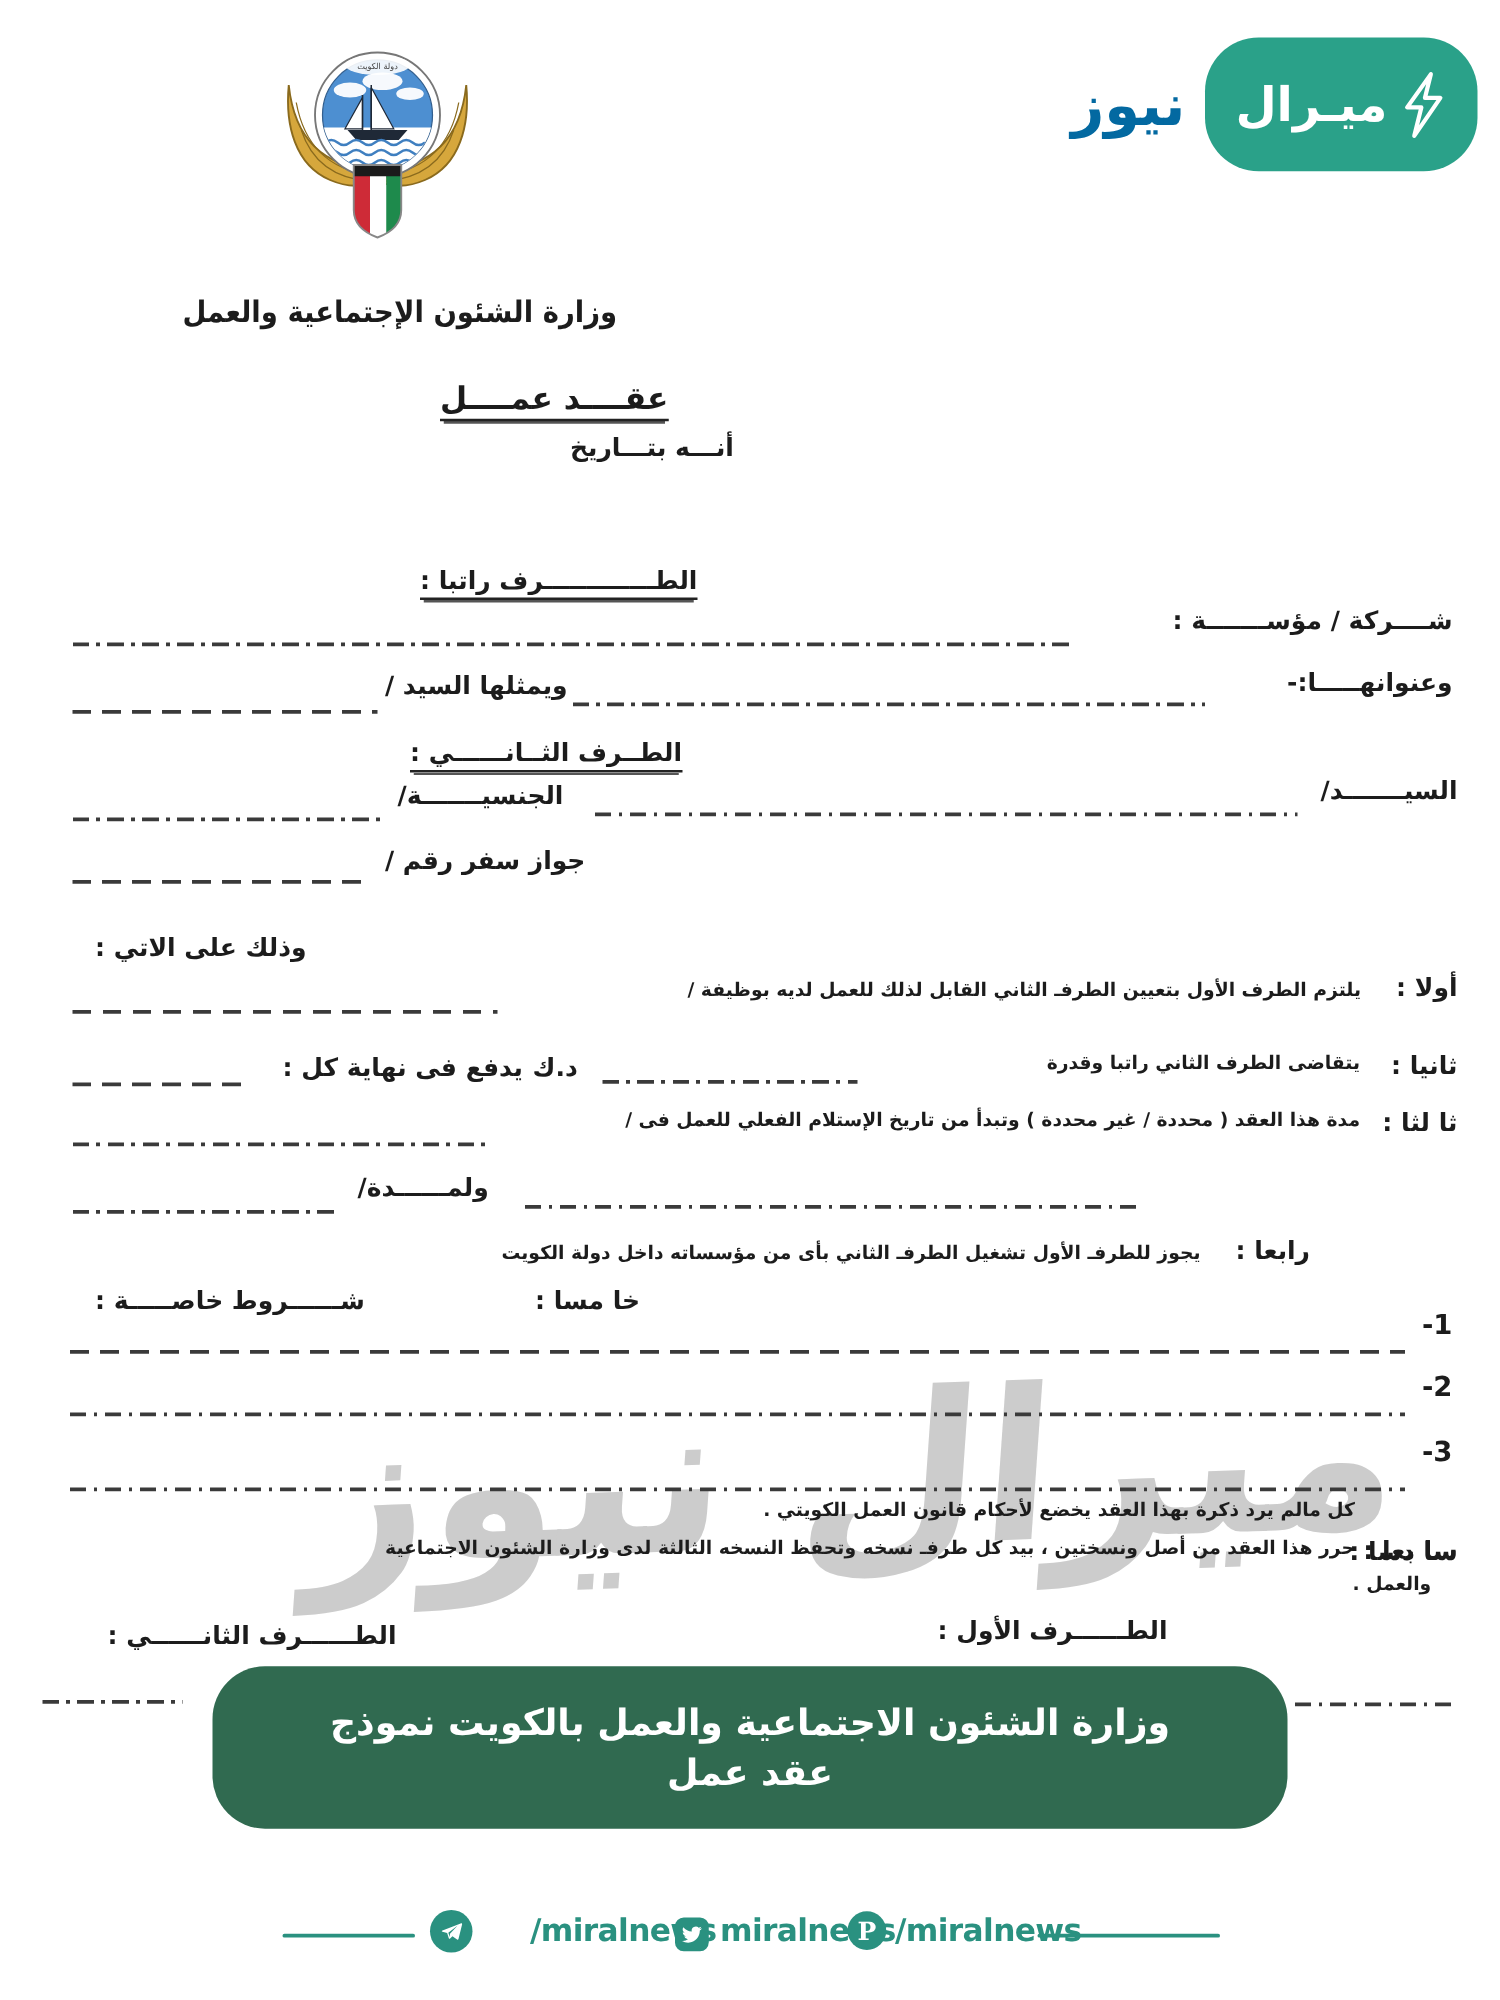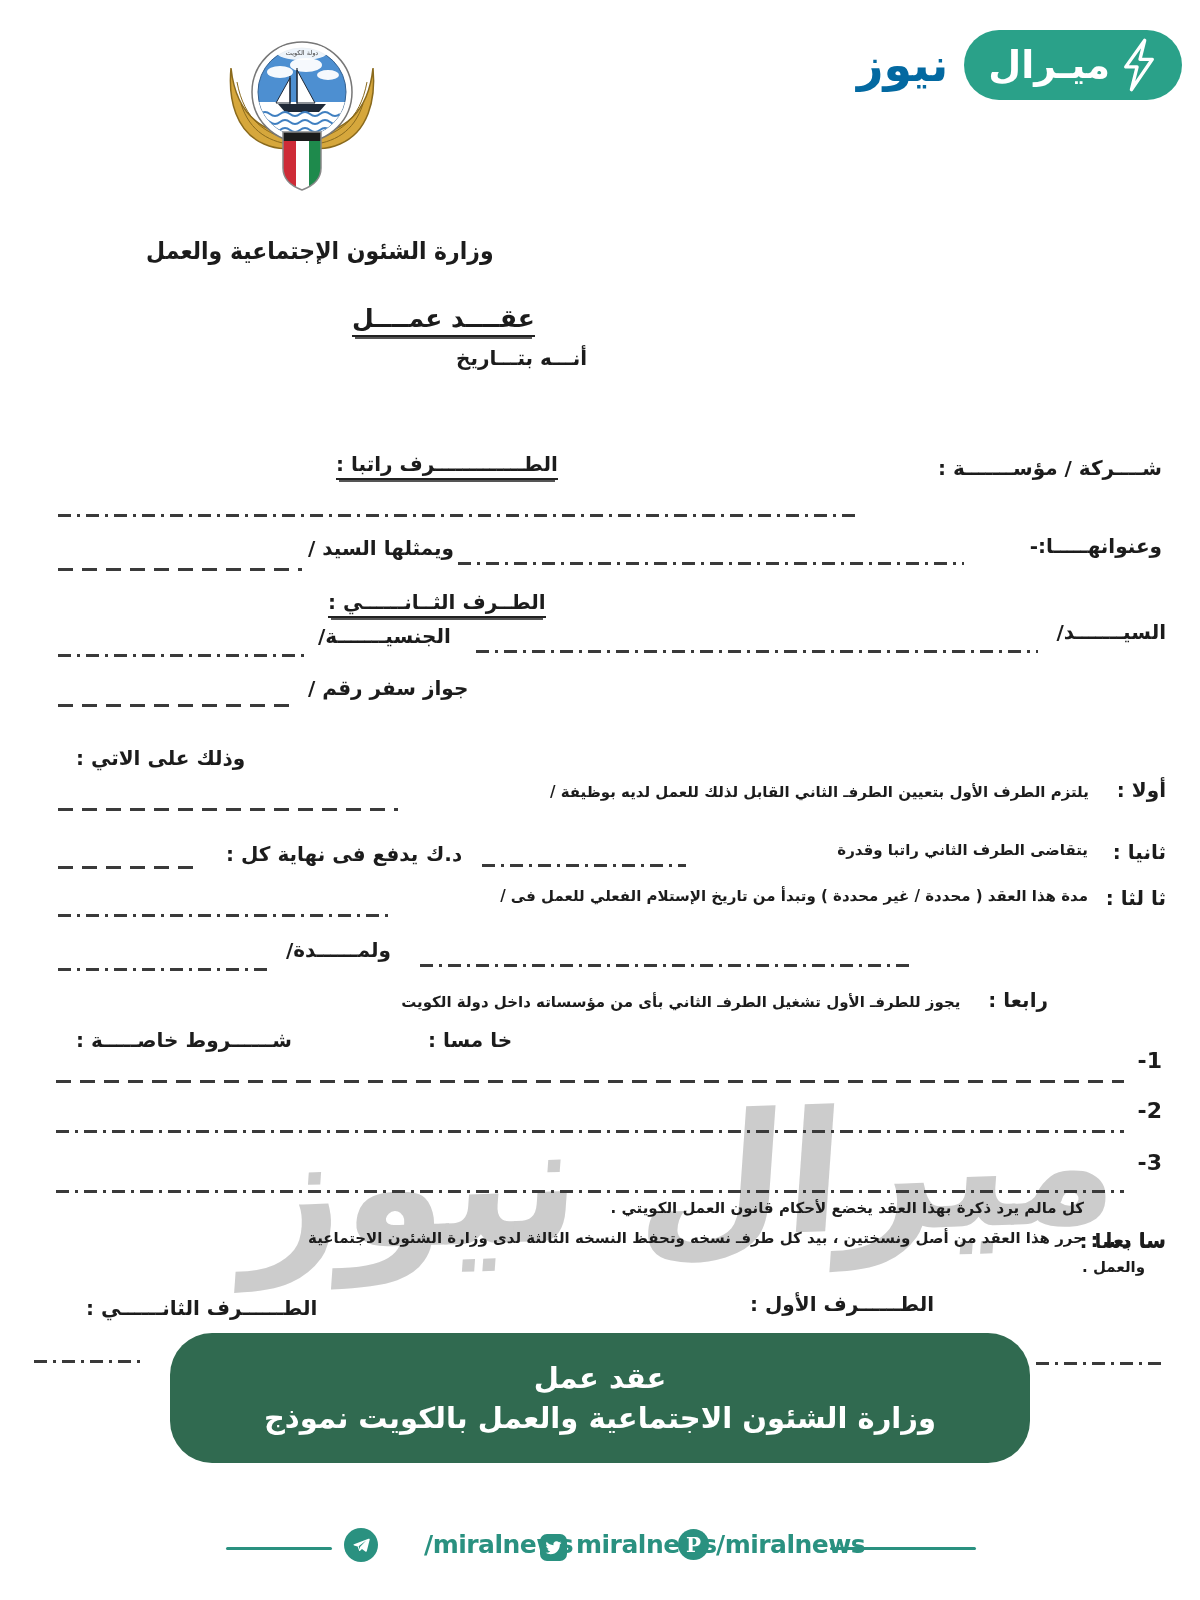--- a/index.html
+++ b/index.html
@@ -17,21 +17,21 @@
         background:repeating-linear-gradient(to right,#3a3a3a 0 13px,transparent 13px 19px,#3a3a3a 19px 22px,transparent 22px 28px); }
   .ld { position:absolute; height:3px;
         background:repeating-linear-gradient(to right,#3a3a3a 0 15px,transparent 15px 24px); }
   .rowflex { display:flex; direction:rtl; align-items:baseline; }
   .rowflex .clabel { margin-left:28px; }
 
   
   .logo { position:absolute; top:30px; right:18px; display:flex; align-items:center; gap:16px; }
   .logo .newsword { color:#0369a1; font-size:46px; font-weight:bold; direction:rtl; }
   .logo .pill {
-    background:#2aa189; height:70px; border-radius:43px; padding:0 24px;
+    background:#2aa189; height:107px; border-radius:43px; padding:0 24px;
     display:flex; direction:rtl; align-items:center; gap:10px;
   }
   .logo .brandword { color:#ffffff; font-size:38px; font-weight:bold; }
 
   
   .watermark {
     position:absolute; left:255px; top:1095px; font-size:168px; font-weight:bold;
     color:#8f8f8f; opacity:.45; white-space:nowrap; direction:rtl;
     transform:rotate(-2deg) skewX(-6deg); transform-origin:left top; z-index:0;
   }
@@ -107,21 +107,21 @@
       </svg>
       <div class="brandword">ميـرال</div>
     </div>
   </div>
 
   <div class="abs ar" style="left:146px;top:238px;font-size:22px;font-weight:bold;transform:scaleY(1.08);">وزارة الشئون الإجتماعية والعمل</div>
   <div class="abs ar ul2" style="left:352px;top:304px;font-size:25px;font-weight:bold;">عقــــد عمــــل</div>
   <div class="abs ar t" style="left:456px;top:346px;">أنـــه بتـــاريخ</div>
 
   <div class="abs ar t ul2" style="left:336px;top:452px;">الطـــــــــــــرف راتبا :</div>
-  <div class="abs ar t" style="right:38px;top:456px;text-align:center;">شــــركة / مؤســـــــة :</div>
+  <div class="abs ar t" style="right:38px;top:484px;text-align:center;">شــــركة / مؤســـــــة :</div>
   <div class="ldd" style="left:58px;top:514px;width:800px;"></div>
 
   <div class="abs ar t" style="right:38px;top:534px;">وعنوانهـــــا:-</div>
   <div class="ldd" style="left:458px;top:562px;width:506px;"></div>
   <div class="abs ar t" style="left:308px;top:536px;">ويمثلها السيد /</div>
   <div class="ld" style="left:58px;top:568px;width:244px;"></div>
 
   <div class="abs ar t ul2" style="left:328px;top:590px;">الطــرف الثــانــــــي :</div>
   <div class="abs ar t" style="right:34px;top:620px;">السيـــــــد/</div>
   <div class="ldd" style="left:476px;top:650px;width:562px;"></div>
@@ -175,22 +175,22 @@
   <div class="abs ar t19" style="right:116px;top:1229px;">حرر هذا العقد من أصل ونسختين ، بيد كل طرفـ نسخه وتحفظ النسخه الثالثة لدى وزارة الشئون الاجتماعية</div>
   <div class="abs ar t19" style="right:55px;top:1258px;">والعمل .</div>
 
   <div class="abs ar t" style="left:750px;top:1292px;">الطــــــرف الأول :</div>
   <div class="abs ar t" style="left:86px;top:1296px;text-align:center;">الطــــــرف الثانــــــي :</div>
 
   <div class="ldd" style="left:34px;top:1360px;width:112px;"></div>
   <div class="ldd" style="left:1036px;top:1362px;width:130px;"></div>
 
   <div class="banner">
+    <div class="bl">وزارة الشئون الاجتماعية والعمل بالكويت نموذج</div>
     <div class="bl">عقد عمل</div>
-    <div class="bl">وزارة الشئون الاجتماعية والعمل بالكويت نموذج</div>
   </div>
 
   <div class="hrseg" style="left:226px;top:1547px;width:106px;"></div>
 
   <div class="icircle" style="left:344px;top:1528px;width:34px;height:34px;">
     <svg width="20" height="20" viewBox="0 0 24 24">
       <path d="M21 4.5 L3.6 11.2 c-.9.35-.85 1.05.05 1.3 l4.4 1.25 1.6 4.9 c.25.75.75.85 1.25.35 l2.25-2.3 4.45 3.25 c.6.45 1.2.2 1.4-.65 L22.4 5.6 c.25-1.05-.45-1.5-1.4-1.1 Z M9.2 13.4 l9-6.9 -7.4 7.9 -.3 3 Z" fill="#ffffff"></path>
     </svg>
   </div>
   <div class="fhandle" style="left:424px;top:1530px;">/miralnews</div>

